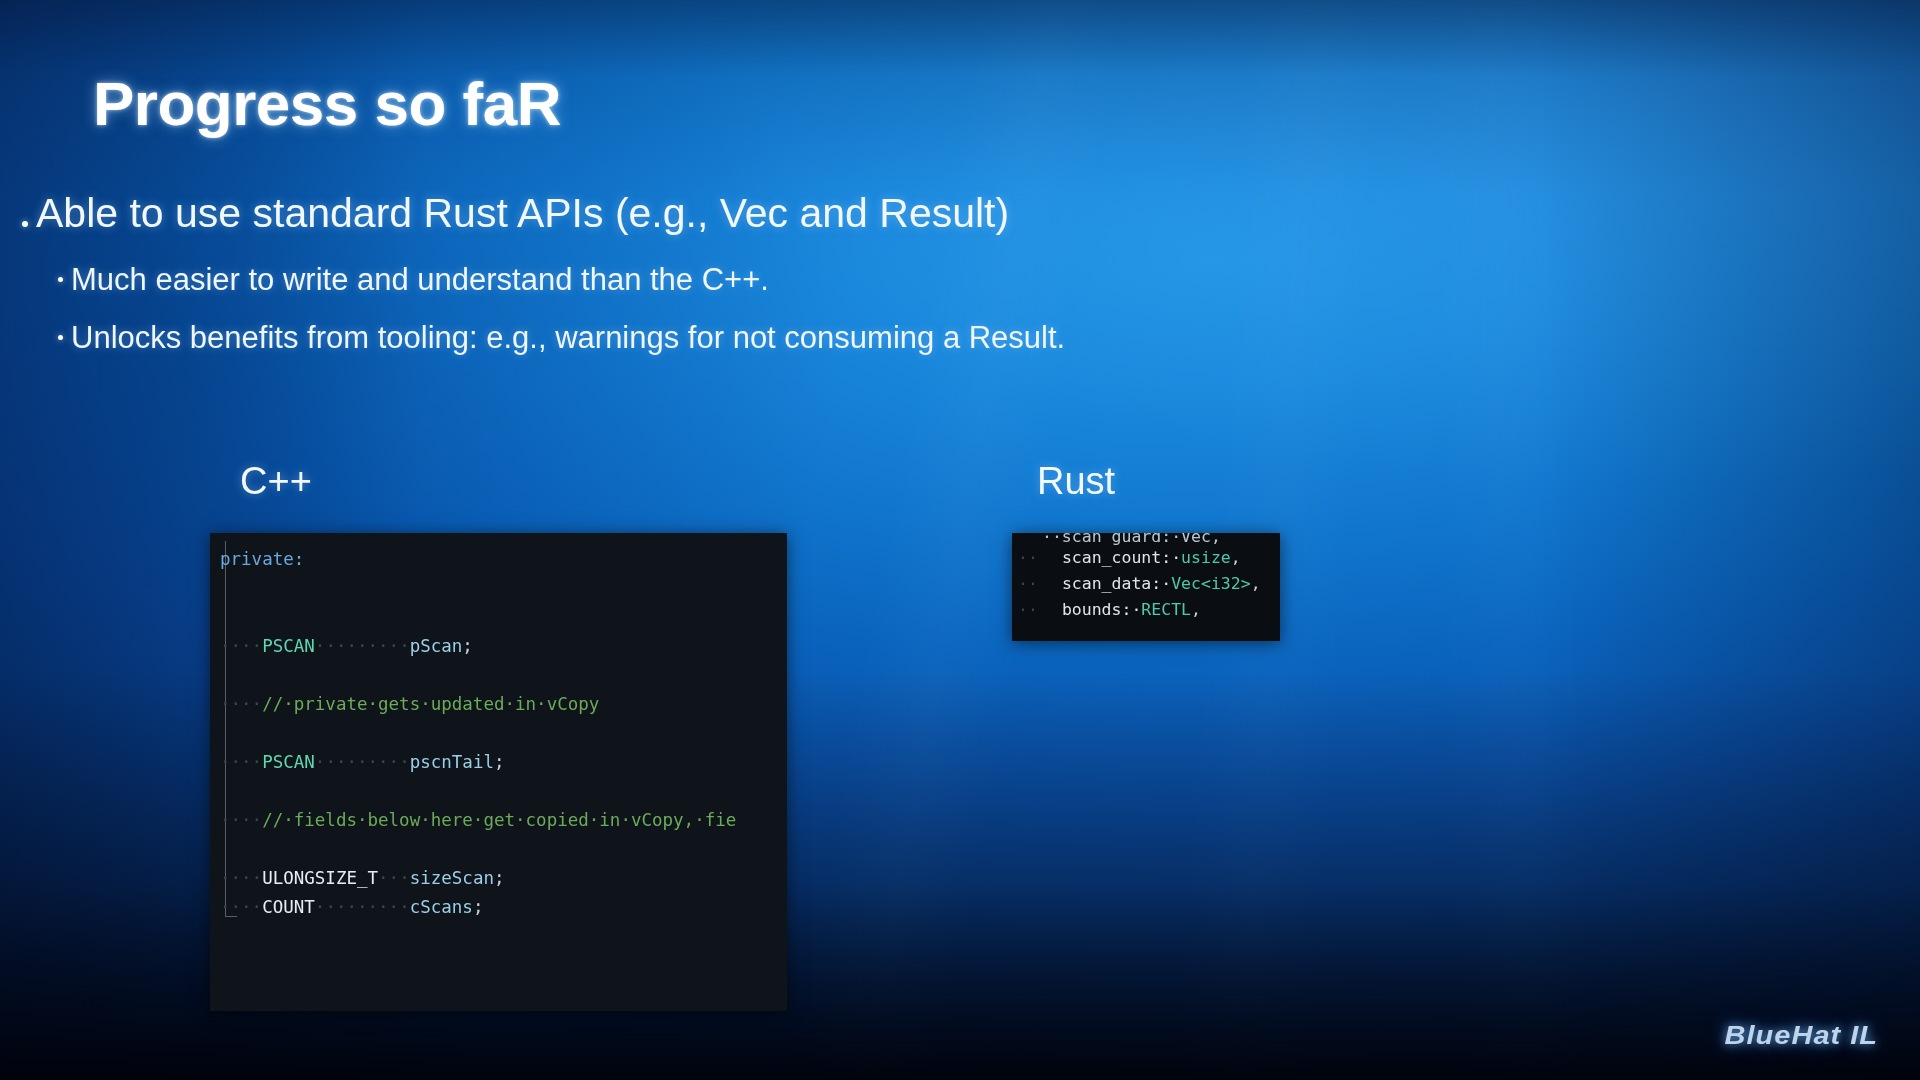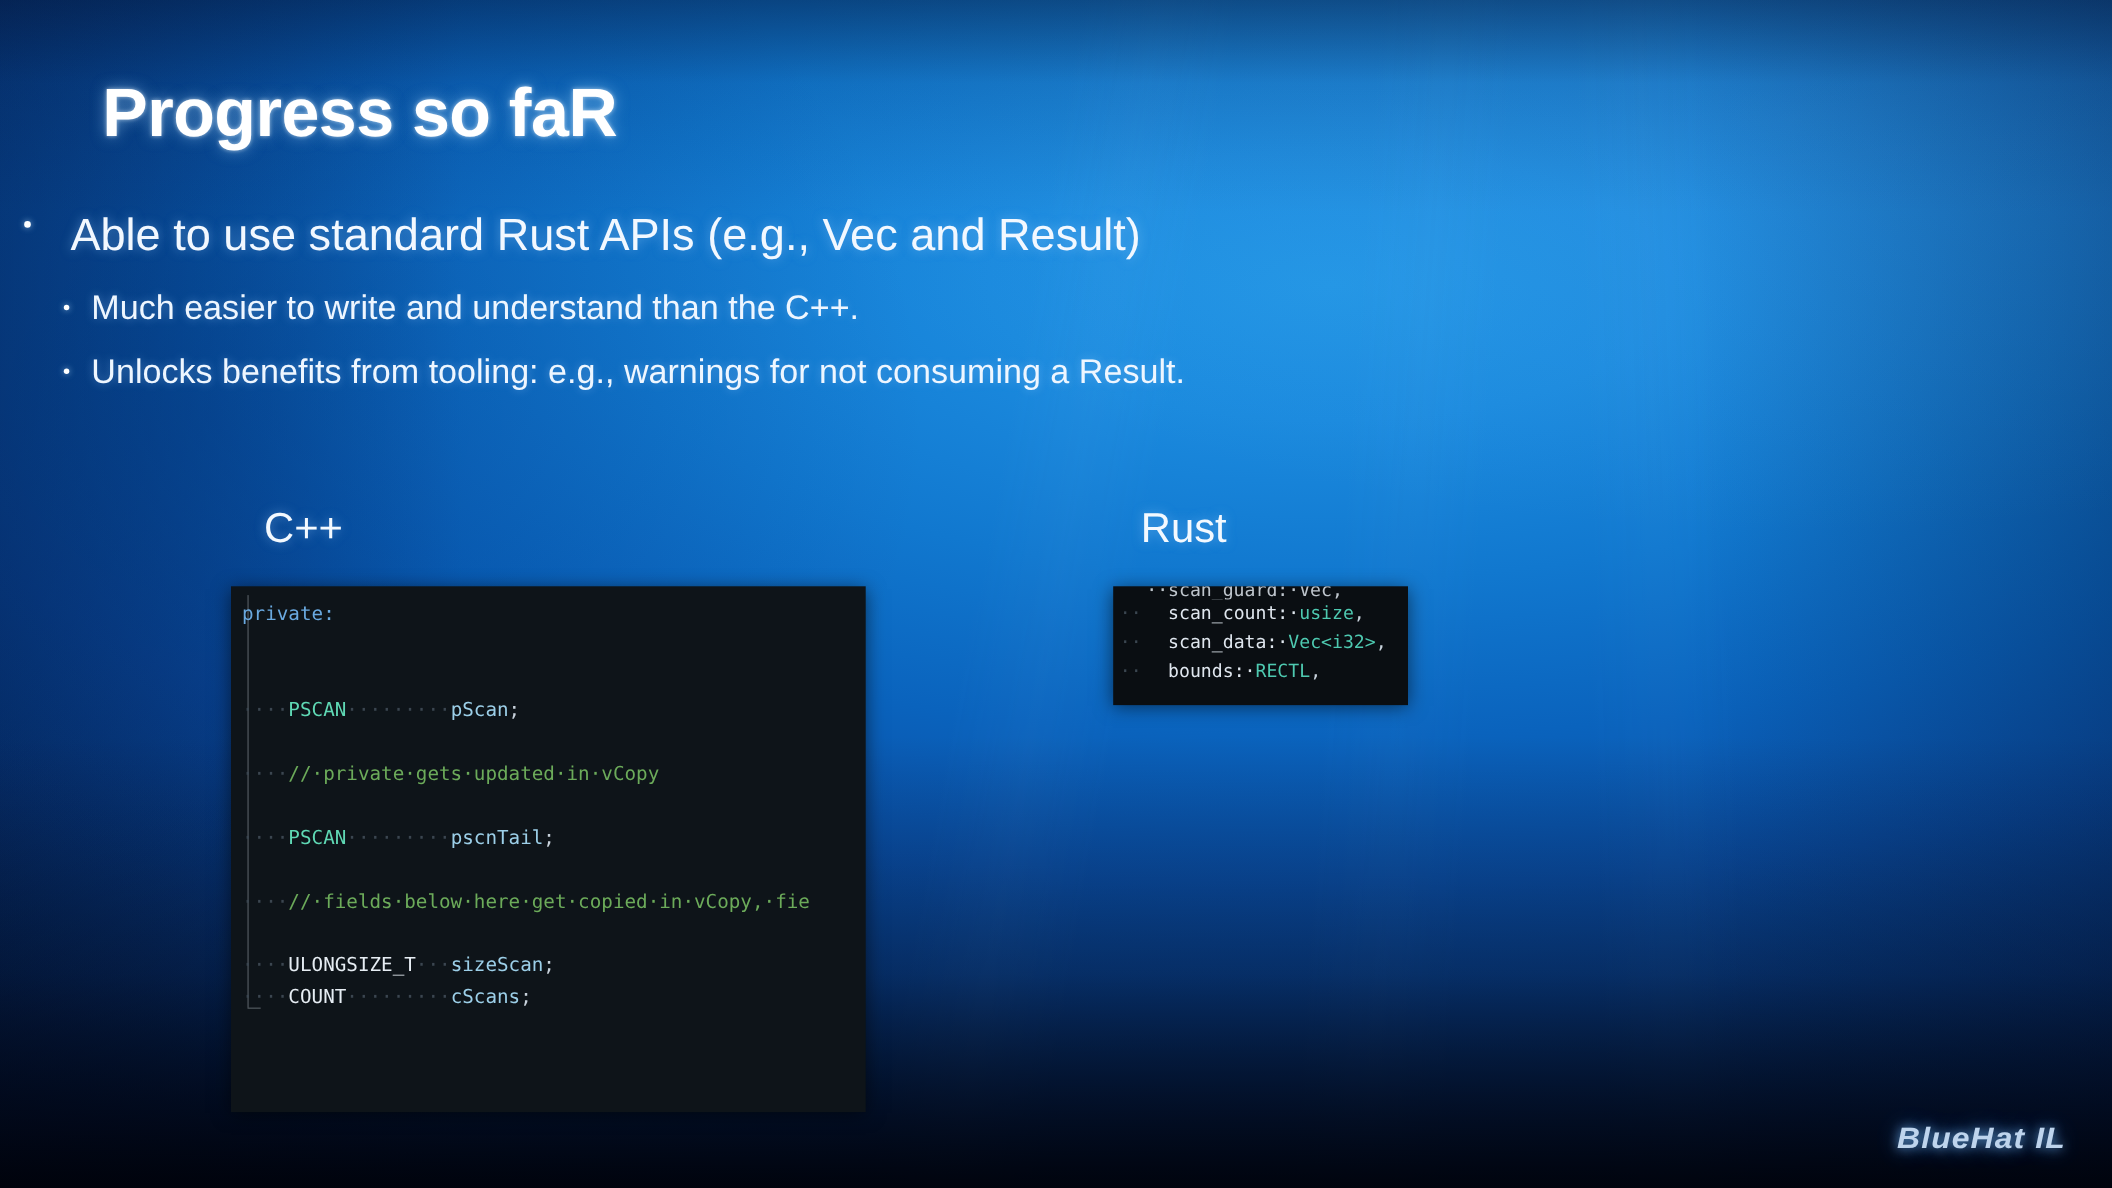--- a/index.html
+++ b/index.html
@@ -78,33 +78,33 @@
     letter-spacing: -0.5px;
     text-shadow: 0 0 14px rgba(160,215,255,.55), 0 0 4px rgba(255,255,255,.6);
     white-space: nowrap;
   }
 
   .bullet-l1 {
     position: absolute;
     left: 22px;
     top: 190px;
     display: flex;
-    align-items: center;
-    gap: 36px;
+    align-items: flex-end;
+    gap: 8px;
     font-size: 41px;
     color: #f2f8ff;
     text-shadow: 0 0 10px rgba(150,205,255,.5);
     white-space: nowrap;
   }
   .bullet-l2 {
     position: absolute;
     left: 58px;
     display: flex;
     align-items: baseline;
-    gap: 20px;
+    gap: 8px;
     font-size: 31px;
     color: #eef6ff;
     text-shadow: 0 0 9px rgba(150,205,255,.45);
     white-space: nowrap;
   }
   .b2-a { top: 262px; }
   .b2-b { top: 320px; justify-content: center; }
 
   .dot {
     display: inline-block;

